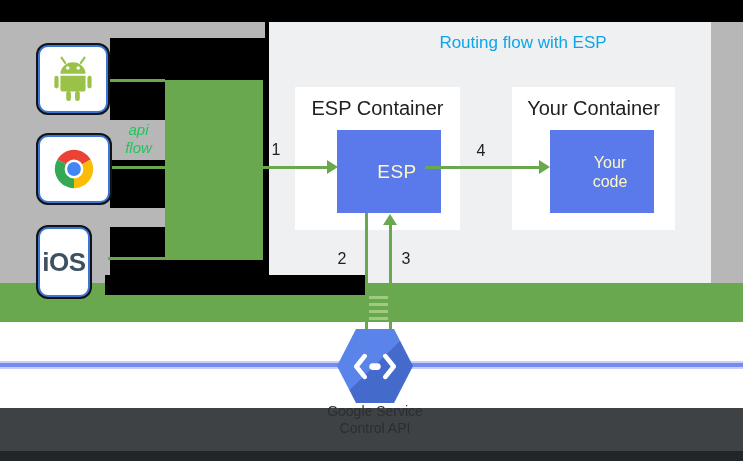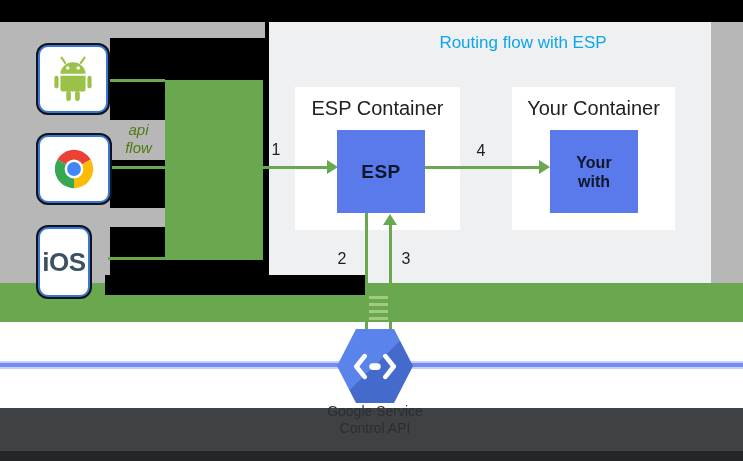--- a/index.html
+++ b/index.html
@@ -15,38 +15,38 @@
   .white-band{background:#ffffff;z-index:1;}
   .dark-band{background:#3f4245;z-index:1;}
   .bottom-strip{background:#232628;z-index:1;}
   .notch{background:#000;z-index:2;}
   .green-block{background:#6aa84f;z-index:2;}
   
   .title{left:278px;top:33px;width:490px;text-align:center;font-size:17px;color:#0ea5e9;z-index:4;}
   .container-box{background:#fff;z-index:3;}
   .container-label{text-align:center;font-size:20px;color:#212121;z-index:4;}
   .blue-box{background:#5a79ea;z-index:4;display:flex;align-items:center;justify-content:center;
-            color:#0f172a;font-weight:bold;}
+            color:#fef9c3;font-weight:normal;padding-left:16px;}
   .esp-box{font-size:19px;letter-spacing:.5px;}
   .your-code-box{font-size:16px;line-height:19px;text-align:center;}
   .your-code-box span{display:block;width:50px;}
   
   .gline{background:#6aa84f;z-index:4;}
   .head-right{width:0;height:0;border-top:7px solid transparent;border-bottom:7px solid transparent;
               border-left:11px solid #6aa84f;z-index:4;}
   .head-up{width:0;height:0;border-left:7px solid transparent;border-right:7px solid transparent;
            border-bottom:11px solid #6aa84f;z-index:4;}
   .dash{background:#9fca7f;z-index:4;}
   .num{font-size:16px;color:#1f1f1f;z-index:4;width:20px;text-align:center;}
   
   .client-box{background:#fff;border:2.5px solid #3b76d6;border-radius:10px;
               box-shadow:0 0 0 2px #101318;display:flex;align-items:center;justify-content:center;
               z-index:5;box-sizing:border-box;}
   .ios-text{font-size:26px;font-weight:bold;color:#3d5161;letter-spacing:-.5px;}
-  .api-calls{font-style:italic;font-size:15px;line-height:18px;color:#4d7c0f;text-align:center;z-index:4;}
+  .api-calls{font-style:italic;font-size:15px;line-height:18px;color:#22c55e;text-align:center;z-index:4;}
   
   .blue-line{background:#748bf0;border-top:2px solid #c6d0fa;border-bottom:2px solid #c6d0fa;z-index:3;}
   .hexagon{clip-path:polygon(25% 0%,75% 0%,100% 50%,75% 100%,25% 100%,0% 50%);
            background:#4e7be9;z-index:4;display:flex;align-items:center;justify-content:center;}
   .hexagon .facet{position:absolute;inset:0;
            background:linear-gradient(to bottom right,rgba(255,255,255,.07) 49%,rgba(0,0,0,.13) 50%);}
   .service-label{width:180px;text-align:center;font-size:14px;line-height:17px;color:#2b2e31;z-index:4;}
 </style>
 </head>
 <body>
@@ -108,21 +108,21 @@
     <span class="ios-text">iOS</span>
   </div>
 
   <div class="abs container-box" style="left:295px;top:87px;width:165px;height:143px;"></div>
   <div class="abs container-label" style="left:295px;top:97px;width:165px;">ESP Container</div>
   <div class="abs container-box" style="left:512px;top:87px;width:163px;height:143px;"></div>
   <div class="abs container-label" style="left:512px;top:97px;width:163px;">Your Container</div>
 
   <div class="abs blue-box esp-box" style="left:337px;top:130px;width:88px;height:83px;">ESP</div>
   <div class="abs blue-box your-code-box" style="left:550px;top:130px;width:88px;height:83px;">
-    <span>Your with</span>
+    <span>Your code</span>
   </div>
 
   <div class="abs gline" style="left:263px;top:165.5px;width:66px;height:3px;"></div>
   <div class="abs head-right" style="left:327px;top:160px;"></div>
   <div class="abs num" style="left:266px;top:141px;">1</div>
 
   <div class="abs gline" style="left:425px;top:165.5px;width:115px;height:3px;"></div>
   <div class="abs head-right" style="left:539px;top:160px;"></div>
   <div class="abs num" style="left:471px;top:142px;">4</div>
 

